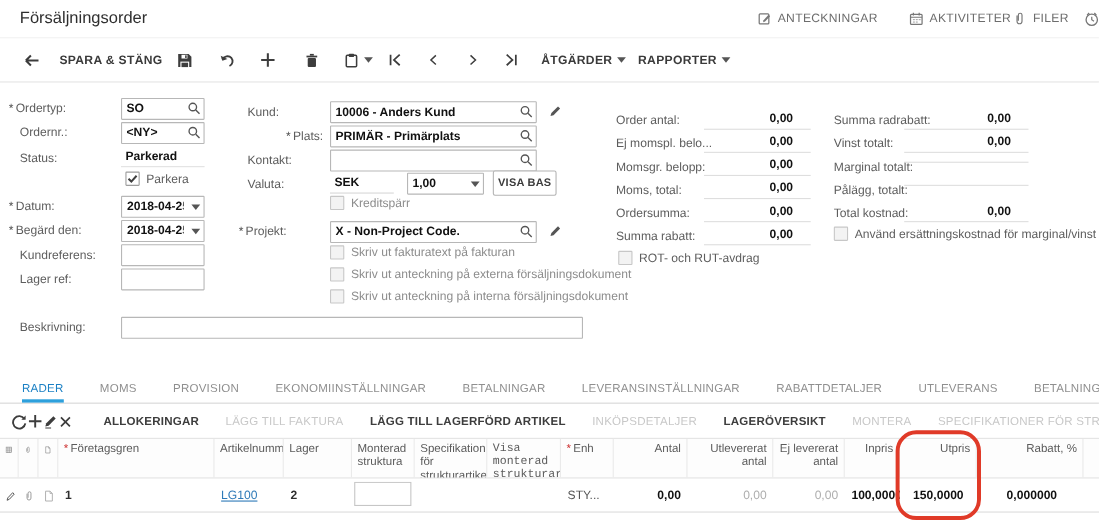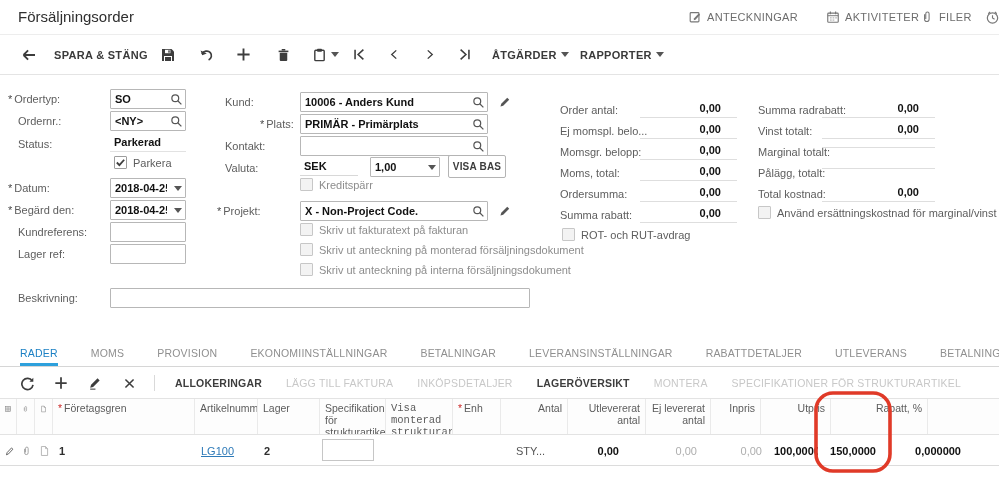--- a/index.html
+++ b/index.html
@@ -294,21 +294,21 @@
   <span class="edit-pencil" style="left:498px; top:204px;">
     <svg width="13" height="13" viewBox="0 0 16 16">
         <path d="M3 13 l1-3.4 7.4-7.4 2.4 2.4 -7.4 7.4 z" fill="#555"></path>
       </svg>
   </span>
 
   <div class="chk gray" style="left:300px; top:223px;"></div>
   <div class="chk-label dim" style="left:319px; top:224px;">Skriv ut fakturatext på fakturan</div>
 
   <div class="chk gray" style="left:300px; top:243px;"></div>
-  <div class="chk-label dim" style="left:319px; top:244px;">Skriv ut anteckning på monterad försäljningsdokument</div>
+  <div class="chk-label dim" style="left:319px; top:244px;">Skriv ut anteckning på externa försäljningsdokument</div>
 
   <div class="chk gray" style="left:300px; top:263px;"></div>
   <div class="chk-label dim" style="left:319px; top:264px;">Skriv ut anteckning på interna försäljningsdokument</div>
 
   <div class="lbl" style="left:560px; top:104px;">Order antal:</div>
   <div class="tval" style="left:640px; top:99px; width:97px;">0,00</div>
   <div class="lbl" style="left:560px; top:125px;">Ej momspl. belo...</div>
   <div class="tval" style="left:640px; top:120px; width:97px;">0,00</div>
   <div class="lbl" style="left:560px; top:146px;">Momsgr. belopp:</div>
   <div class="tval" style="left:640px; top:141px; width:97px;">0,00</div>
@@ -367,20 +367,21 @@
       </svg>
   </div>
   <div class="gicon">
     <svg width="13" height="13" viewBox="0 0 16 16">
         <path d="M3 3 l10 10 M13 3 L3 13" stroke="#3d3d3d" stroke-width="1.9"></path>
       </svg>
   </div>
   <div class="gsep"></div>
   <div class="gtext">ALLOKERINGAR</div>
   <div class="gtext disabled">LÄGG TILL FAKTURA</div>
+  <div class="gtext">LÄGG TILL LAGERFÖRD ARTIKEL</div>
   <div class="gtext disabled">INKÖPSDETALJER</div>
   <div class="gtext">LAGERÖVERSIKT</div>
   <div class="gtext disabled">MONTERA</div>
   <div class="gtext disabled">SPECIFIKATIONER FÖR STRUKTURARTIKEL</div>
 </div>
 
 <div id="grid-header">
   <div class="gh icon-col" style="width:17px;">
     <svg width="12" height="12" viewBox="0 0 12 12">
       <rect x="1" y="1" width="10" height="10" fill="none" stroke="#8a8a8a" stroke-width="1.2"></rect>
@@ -394,20 +395,21 @@
   </div>
   <div class="gh icon-col" style="width:18px;">
     <svg width="11" height="12" viewBox="0 0 16 16">
         <path d="M3.5 1.5 h6 l3 3 V14.5 h-9 z" fill="none" stroke="#8a8a8a" stroke-width="1.3"></path>
         <path d="M9.5 1.5 v3 h3" fill="none" stroke="#8a8a8a" stroke-width="1.2"></path>
       </svg>
   </div>
   <div class="gh" style="width:142px;"><span class="star red">*</span><span>Företagsgren</span></div>
   <div class="gh" style="width:63px;"><span>Artikelnummer</span></div>
   <div class="gh" style="width:62px;"><span>Lager</span></div>
+  <div class="gh" style="width:57px;"><span>Monterad struktura</span></div>
   <div class="gh ctr" style="width:66px;"><span>Specifikation för strukturartike</span></div>
   <div class="gh ctr" style="width:67px;font-family:Liberation Mono, monospace;"><span>Visa monterad strukturartike</span></div>
   <div class="gh" style="width:48px;"><span class="star red">*</span><span>Enh</span></div>
   <div class="gh num" style="width:67px;"><span>Antal</span></div>
   <div class="gh num" style="width:78px;"><span>Utlevererat antal</span></div>
   <div class="gh num" style="width:65px;"><span>Ej levererat antal</span></div>
   <div class="gh num" style="width:50px;"><span>Inpris</span></div>
   <div class="gh num" style="width:70px;"><span>Utpris</span></div>
   <div class="gh num" style="width:97px;padding-left:44px;"><span>Rabatt, %</span></div>
   <div class="gh num" style="width:75px;"></div>

